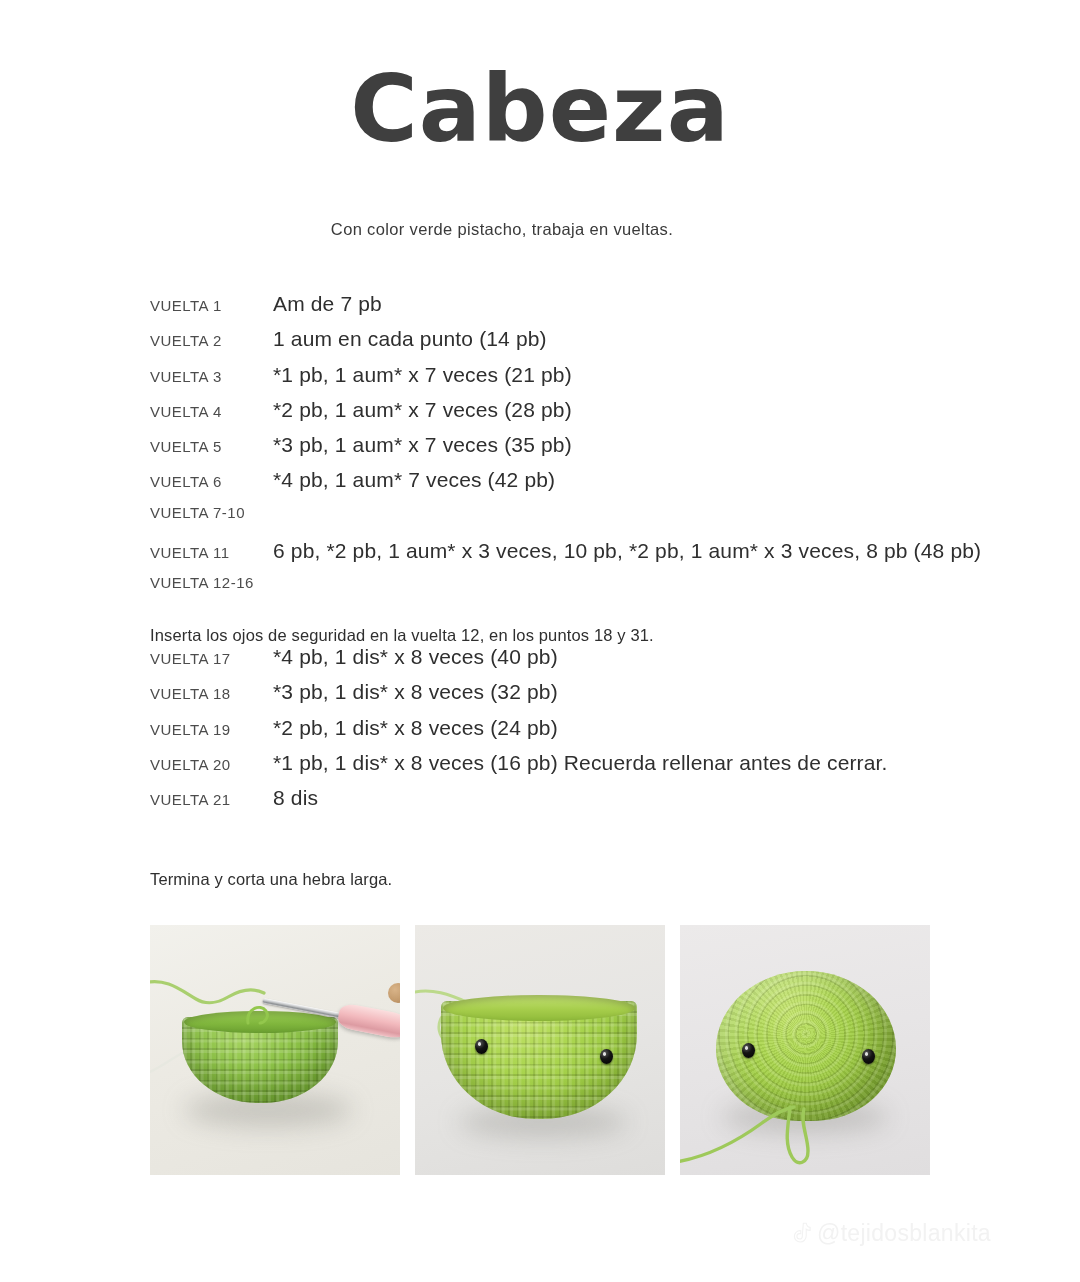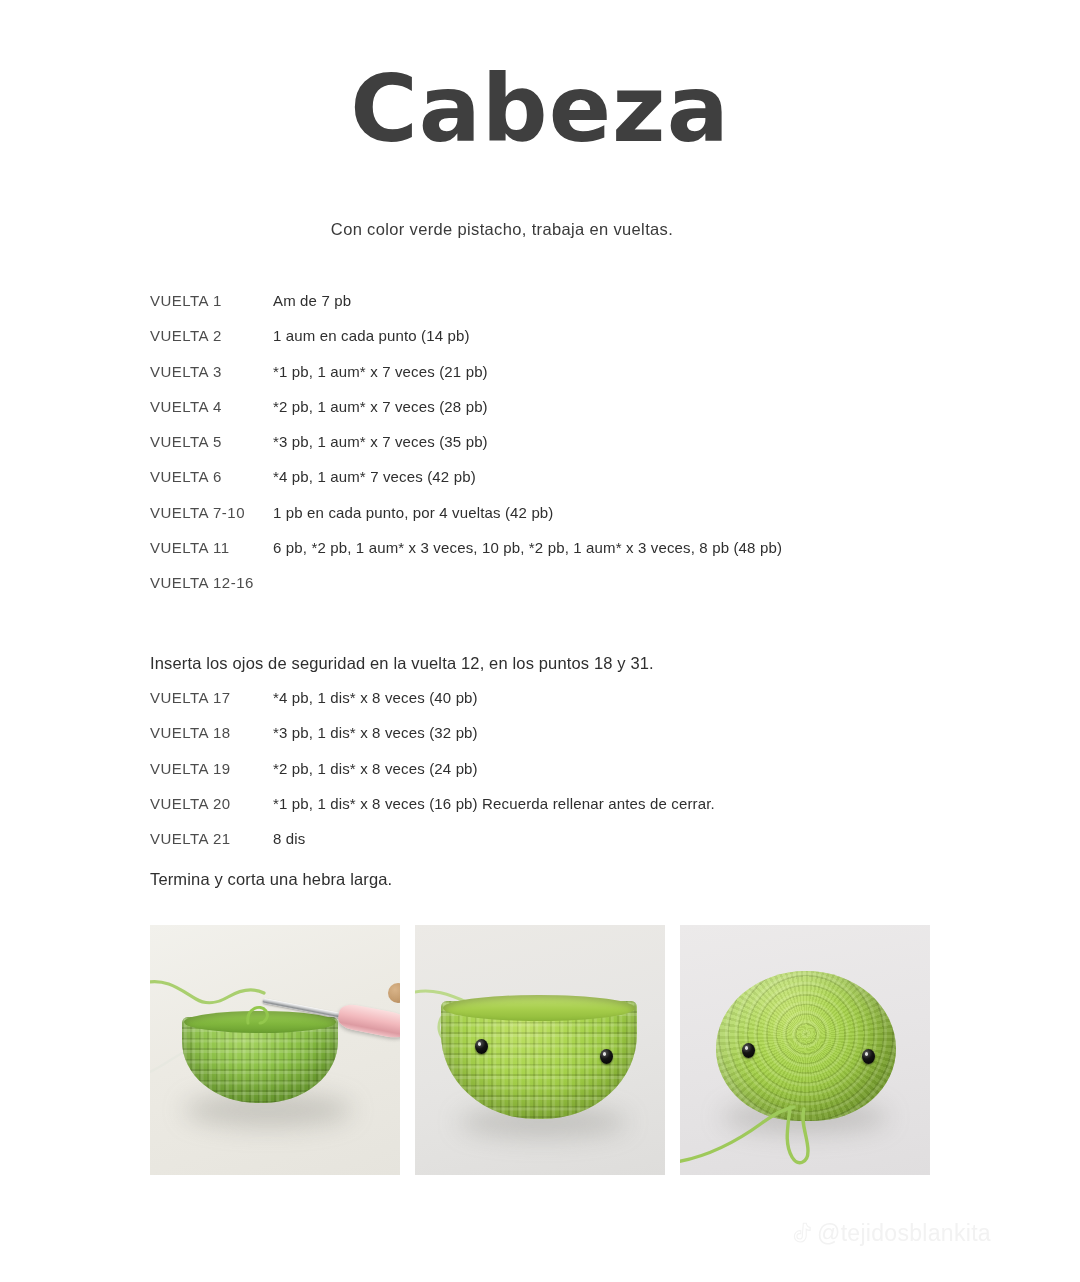--- a/index.html
+++ b/index.html
@@ -58,31 +58,30 @@
   .round-label {
     width: 123px;
     flex: 0 0 123px;
     font-size: 15px;
     font-weight: 400;
     letter-spacing: 0.5px;
     color: #4c4c4c;
     white-space: nowrap;
   }
   .round-text {
-    font-size: 15px;
+    font-size: 21px;
     font-weight: 400;
     letter-spacing: 0.15px;
     color: #2f2f2f;
     white-space: nowrap;
   }
   .note-row {
     height: 35.3px;
     display: flex;
-    align-items: flex-start;
-    margin-top: 44px;
+    align-items: flex-end;
   }
   .note-row .note-text {
     font-size: 16.5px;
     letter-spacing: 0.15px;
     color: #2f2f2f;
     white-space: nowrap;
   }
 
   .closing-line {
     position: absolute;
@@ -270,21 +269,20 @@
   <div class="round-row">
     <div class="round-label">VUELTA 5</div>
     <div class="round-text">*3 pb, 1 aum* x 7 veces (35 pb)</div>
   </div>
   <div class="round-row">
     <div class="round-label">VUELTA 6</div>
     <div class="round-text">*4 pb, 1 aum* 7 veces (42 pb)</div>
   </div>
   <div class="round-row">
     <div class="round-label">VUELTA 7-10</div>
-    <div class="round-text">1 pb en cada punto, por 4 vueltas (42 pb)</div>
   </div>
   <div class="round-row">
     <div class="round-label">VUELTA 11</div>
     <div class="round-text">6 pb, *2 pb, 1 aum* x 3 veces, 10 pb, *2 pb, 1 aum* x 3 veces, 8 pb (48 pb)</div>
   </div>
   <div class="round-row">
     <div class="round-label">VUELTA 12-16</div>
   </div>
 
   <div class="note-row">

